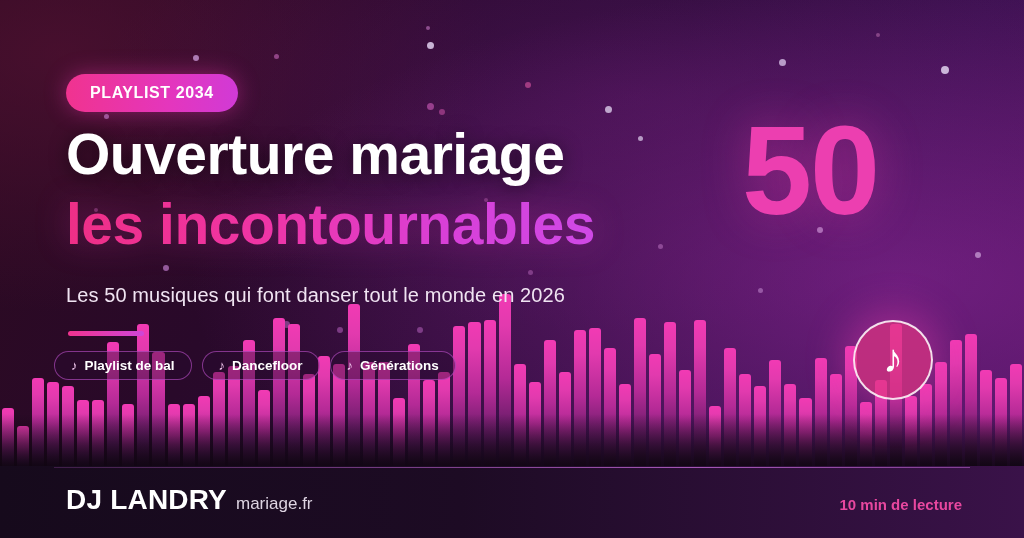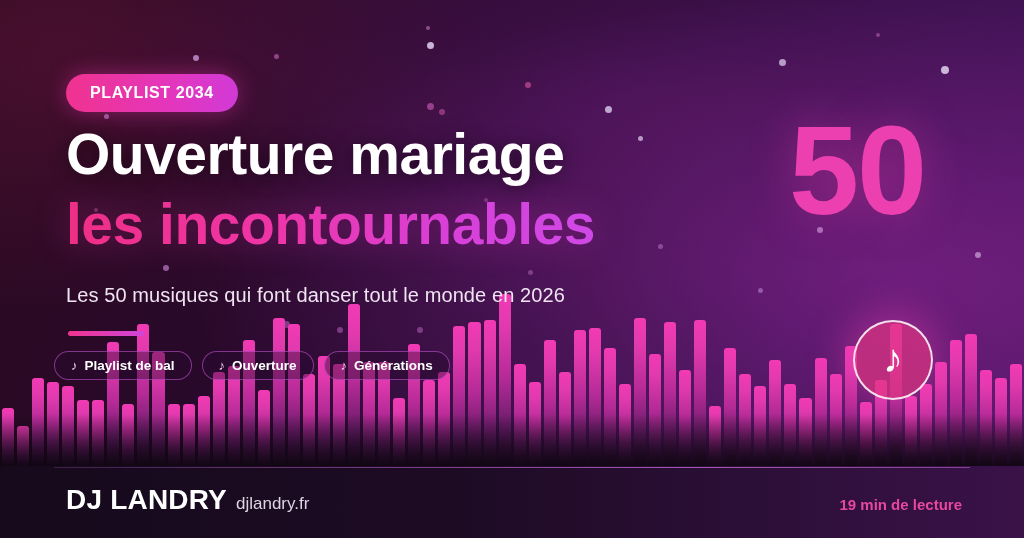--- a/index.html
+++ b/index.html
@@ -40,21 +40,21 @@
   .rule{position:absolute;left:68px;top:331px;width:76px;height:5px;border-radius:3px;
         background:linear-gradient(90deg,#f0338f 0%, #c martes 50%, #b martes 100%);}
   .rule{background:linear-gradient(90deg,#f0338f 0%, #cf46d8 100%);}
   
   .tags{position:absolute;left:54px;top:351px;display:flex;gap:10px;}
   .tag{display:flex;align-items:center;gap:7px;height:29px;padding:0 16px;border-radius:15px;
        border:1px solid rgba(206,90,220,.55);background:rgba(40,10,48,.42);
        color:#fff;font-size:13.5px;font-weight:bold;white-space:nowrap;}
   .tag .note{font-weight:normal;font-size:13px;color:#f2c9ef;}
   
-  .num{position:absolute;right:52px;top:108px;width:230px;text-align:center;
+  .num{position:absolute;right:52px;top:108px;width:230px;text-align:left;
        color:#ec3fb0;font-size:126px;font-weight:bold;line-height:1;letter-spacing:-2px;
        text-shadow:0 0 46px rgba(236,63,176,.45);}
   .num-label{position:absolute;right:52px;top:314px;width:230px;text-align:center;
        color:#fff;font-size:17px;font-weight:bold;letter-spacing:1.6px;}
   
   .circle{position:absolute;left:853px;top:320px;width:80px;height:80px;border-radius:50%;
        background:rgba(224,52,132,.72);border:2px solid rgba(255,255,255,.85);
        display:flex;align-items:center;justify-content:center;
        box-shadow:0 0 36px 10px rgba(236,63,176,.38);}
   .circle span{color:#fff;font-size:40px;line-height:1;margin-top:-4px;}
@@ -183,35 +183,35 @@
   <div class="sub">Les 50 musiques qui font danser tout le monde en 2026</div>
   <div class="rule"></div>
 
   <div class="tags">
       <div class="tag">
         <span class="note">♪</span>
         <span>Playlist de bal</span>
       </div>
       <div class="tag">
         <span class="note">♪</span>
-        <span>Ouverture</span>
+        <span>Dancefloor</span>
       </div>
       <div class="tag">
         <span class="note">♪</span>
         <span>Générations</span>
       </div>
     </div>
 
   <div class="num">50</div>
 
   <div class="circle">
     <span>♪</span>
   </div>
 
   <div class="footbg"></div>
   <div class="footline"></div>
   <div class="brand">
     <span class="nm">DJ LANDRY</span>
-    <span class="site">djlandry.fr</span>
+    <span class="site">mariage.fr</span>
   </div>
-  <div class="read">19 min de lecture</div>
+  <div class="read">10 min de lecture</div>
 
 </div>
 
 </body></html>

